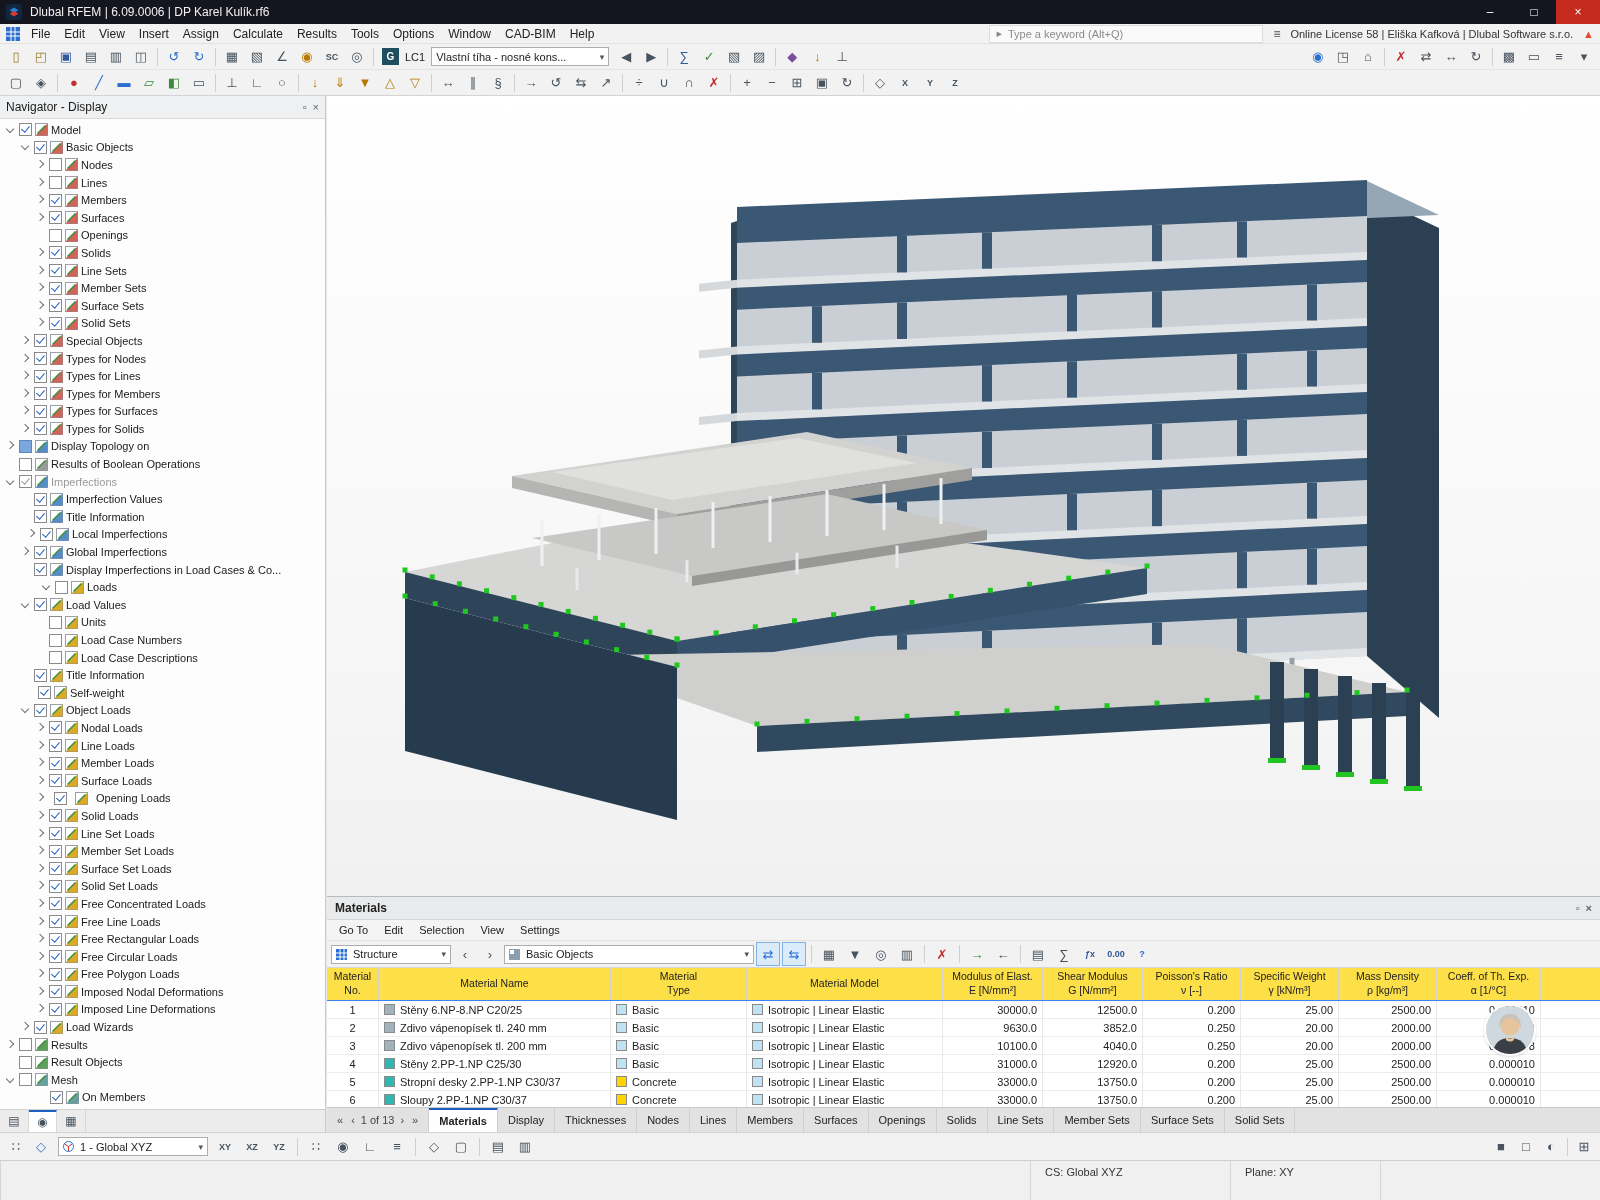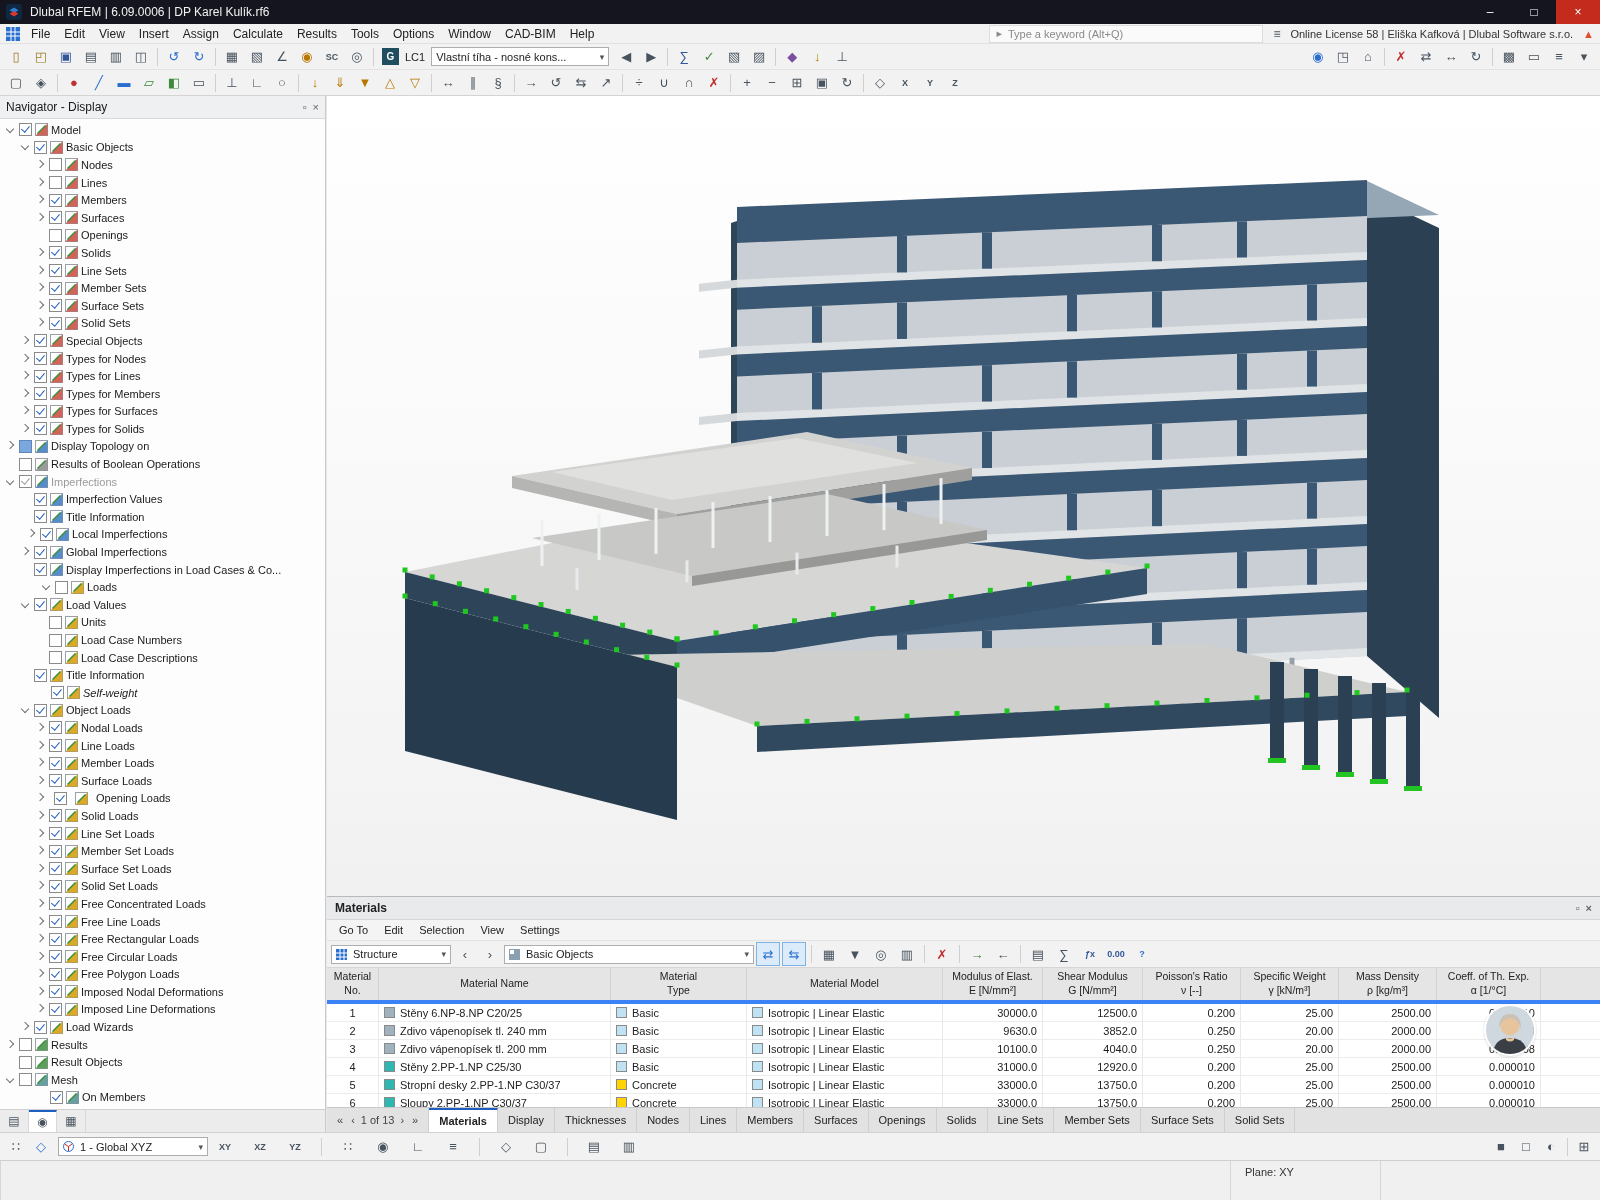--- a/index.html
+++ b/index.html
@@ -67,21 +67,21 @@
   .m-header{height:22px;background:#e8eaec;border-bottom:1px solid #d6d6d6;display:flex;align-items:center;
             padding:0 8px;font-weight:bold;font-size:12px;flex:none}
   .m-menu{height:20px;background:#f4f4f4;border-bottom:1px solid #e2e2e2;display:flex;align-items:center;
           font-size:11px;padding-left:4px;flex:none}
   .m-menu span{padding:2px 8px}
   .m-toolbar{height:26px;border-bottom:1px solid #d6d6d6;background:#f2f2f2;display:flex;align-items:center;
              gap:2px;padding:0 4px;flex:none}
   .m-combo1{width:120px}
   .m-combo2{width:250px}
   .m-table{flex:1;background:#fff;overflow:hidden;position:relative}
-  .thead{display:flex;height:32px;background:#e5e5e5;border-bottom:4px solid #3b82f6}
+  .thead{display:flex;height:32px;background:#fde047;border-bottom:1px solid #3b82f6}
   .th{border-right:1px solid #d2d2d2;display:flex;flex-direction:column;justify-content:center;align-items:center;
       font-size:10.5px;line-height:1.3;box-sizing:border-box;flex:none;color:#222;text-align:center}
   .trow{display:flex;height:17px;border-bottom:1px solid #ececec}
   .td{border-right:1px solid #e8e8e8;font-size:11px;display:flex;align-items:center;padding:0 5px;
       box-sizing:border-box;flex:none;white-space:nowrap;overflow:hidden}
   .td.r{justify-content:flex-end}
   .td.c{justify-content:center}
   .sw{width:9px;height:9px;border:1px solid #8a8a8a;margin-right:5px;flex:none}
   .m-tabs{height:24px;background:#e2e2e2;border-top:1px solid #c9c9c9;display:flex;align-items:stretch;
           font-size:11px;flex:none}
@@ -678,21 +678,21 @@
           <span class="cb c"></span>
           <span class="tree-ic">
             <svg width="13" height="13" viewBox="0 0 13 13">
               <rect x="0.5" y="0.5" width="12" height="12" fill="#fff" stroke="#9aa0a6"></rect>
               <path d="M12.5,0.5 L12.5,12.5 L0.5,12.5 Z" fill="#d49a00" opacity="0.85"></path>
               <path d="M2.5,10.5 L10.5,2.5" stroke="#3f8f3f" stroke-width="1.6"></path>
             </svg>
           </span>
           <span class="tree-label">Title Information</span>
         </span>
-        <span class="tree-row" style="padding-left: 36px; font-style: italic;">
+        <span class="tree-row" style="padding-left: 23px;">
           <span class="tw"></span>
           <span class="cb c"></span>
           <span class="tree-ic">
             <svg width="13" height="13" viewBox="0 0 13 13">
               <rect x="0.5" y="0.5" width="12" height="12" fill="#fff" stroke="#9aa0a6"></rect>
               <path d="M12.5,0.5 L12.5,12.5 L0.5,12.5 Z" fill="#d49a00" opacity="0.85"></path>
               <path d="M2.5,10.5 L10.5,2.5" stroke="#3f8f3f" stroke-width="1.6"></path>
             </svg>
           </span>
           <span class="tree-label">Self-weight</span>
@@ -1393,21 +1393,21 @@
       <span class="ticon" style="color: rgb(42, 111, 208);">◇</span>
     </span>
   <span class="combo bb-combo" style="margin:0 4px">
     <svg width="11" height="11" viewBox="0 0 11 11">
         <circle cx="5.5" cy="5.5" r="5" fill="none" stroke="#2a6fd0"></circle>
         <path d="M5.5,5.5 L9,3 M5.5,5.5 L5.5,10 M5.5,5.5 L1.5,3" stroke="#c03030" stroke-width="1"></path>
       </svg>
     <span>1 - Global XYZ</span>
     <span class="arrow">▾</span>
   </span>
-  <span id="bb-mid" style="display:flex;align-items:center;gap:11px">
+  <span id="bb-mid" style="display:flex;align-items:center;gap:3px">
       <span class="ticon ttxt" style="color: rgb(71, 83, 94);">XY</span>
       <span class="ticon ttxt" style="color: rgb(71, 83, 94);">XZ</span>
       <span class="ticon ttxt" style="color: rgb(71, 83, 94);">YZ</span>
       <span class="tsep"></span>
       <span class="ticon" style="color: rgb(71, 83, 94);">∷</span>
       <span class="ticon" style="color: rgb(71, 83, 94);">◉</span>
       <span class="ticon" style="color: rgb(71, 83, 94);">∟</span>
       <span class="ticon" style="color: rgb(71, 83, 94);">≡</span>
       <span class="tsep"></span>
       <span class="ticon" style="color: rgb(71, 83, 94);">◇</span>
@@ -1420,15 +1420,16 @@
       <span class="ticon" style="color: rgb(71, 83, 94);">■</span>
       <span class="ticon" style="color: rgb(71, 83, 94);">□</span>
       <span class="ticon" style="color: rgb(71, 83, 94);">◐</span>
       <span class="tsep"></span>
       <span class="ticon" style="color: rgb(71, 83, 94);">⊞</span>
     </span>
 </div>
 
 <div class="statusbar">
   <span class="sseg sfill"></span>
+  <span class="sseg scs">CS: Global XYZ</span>
   <span class="sseg splane">Plane: XY</span>
   <span class="sseg stail"></span>
 </div>
 
 </body></html>

